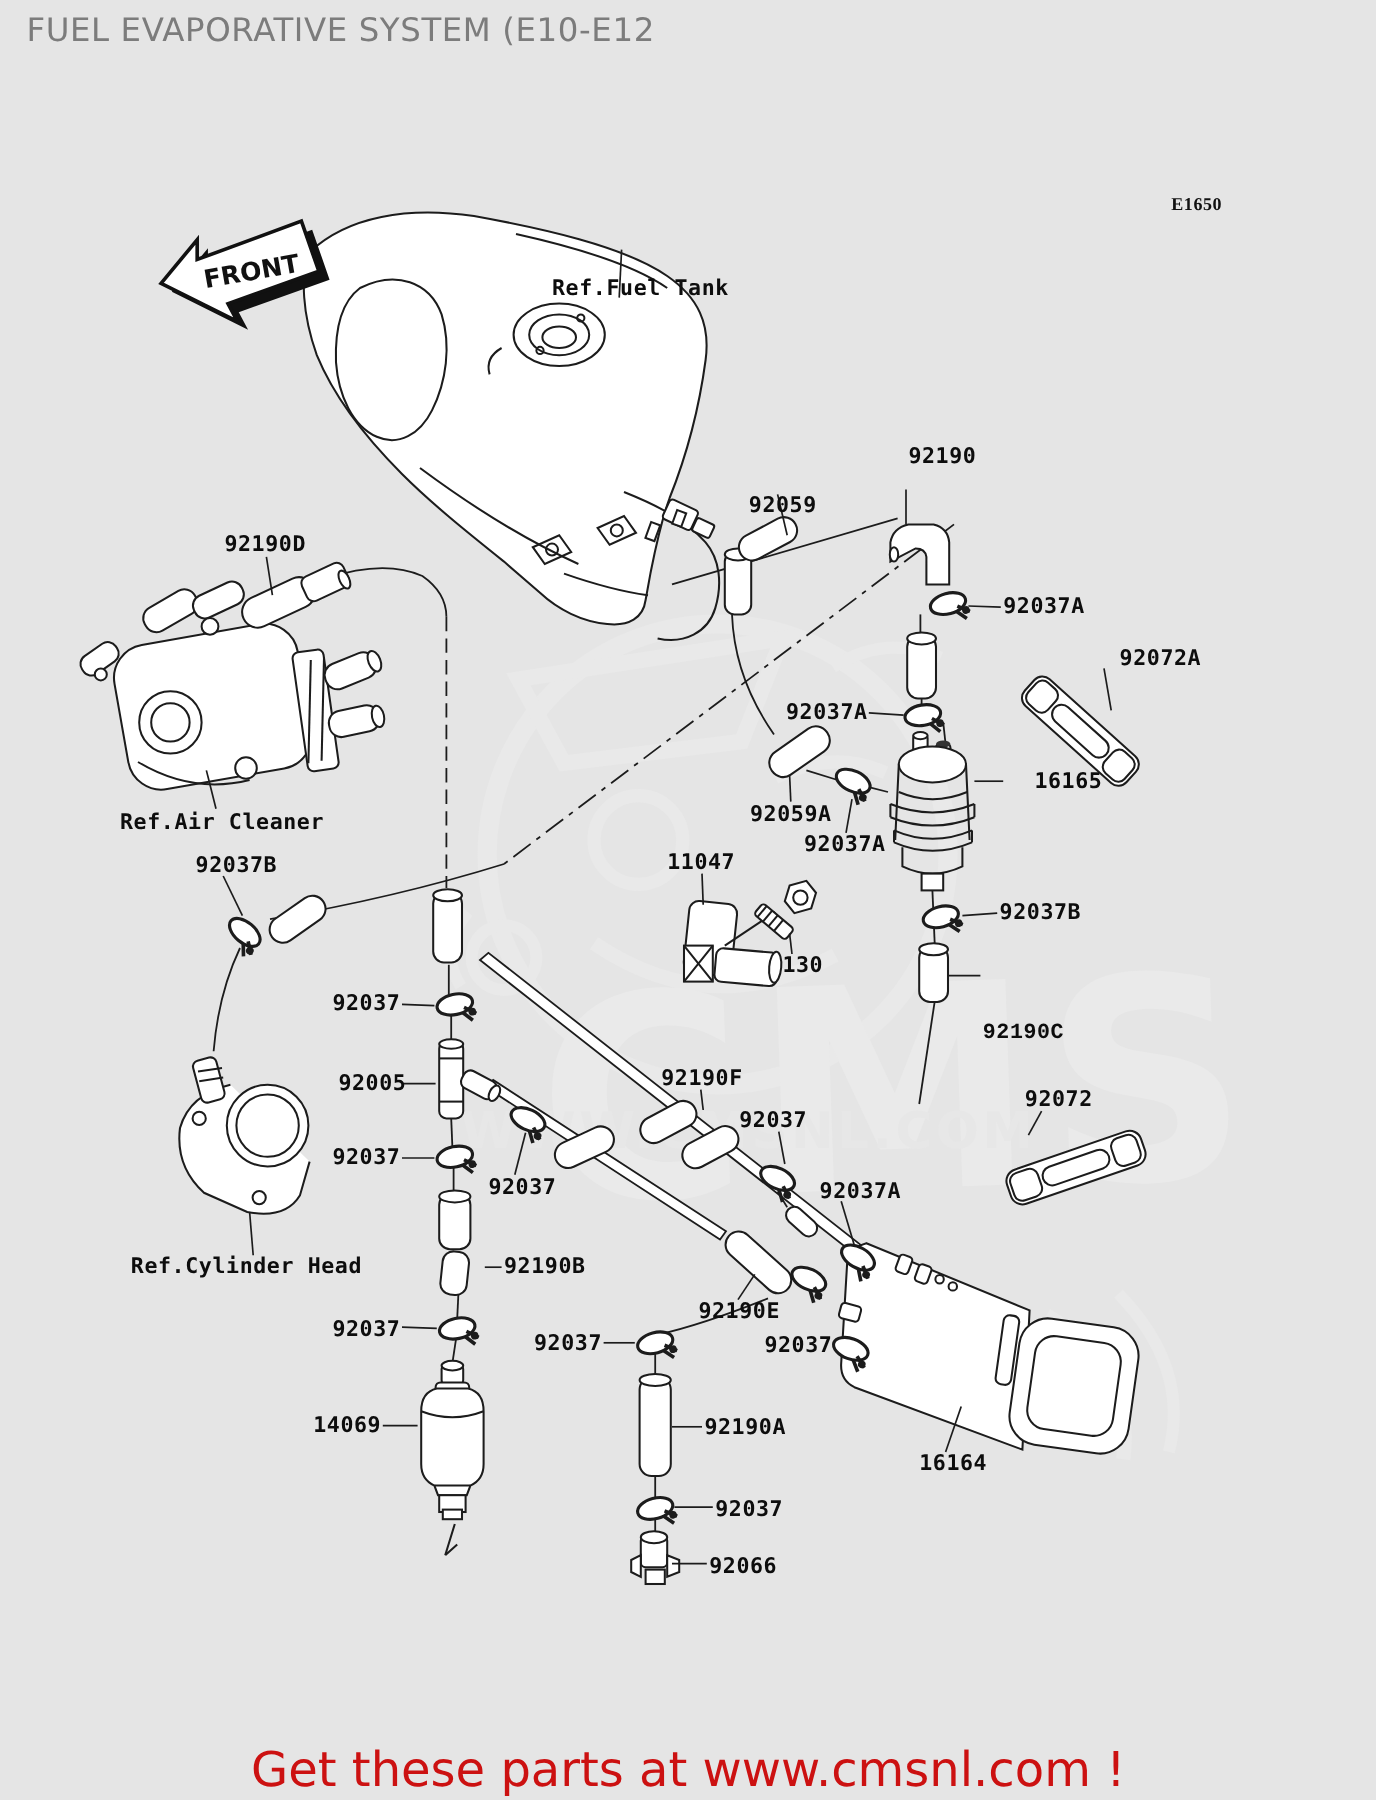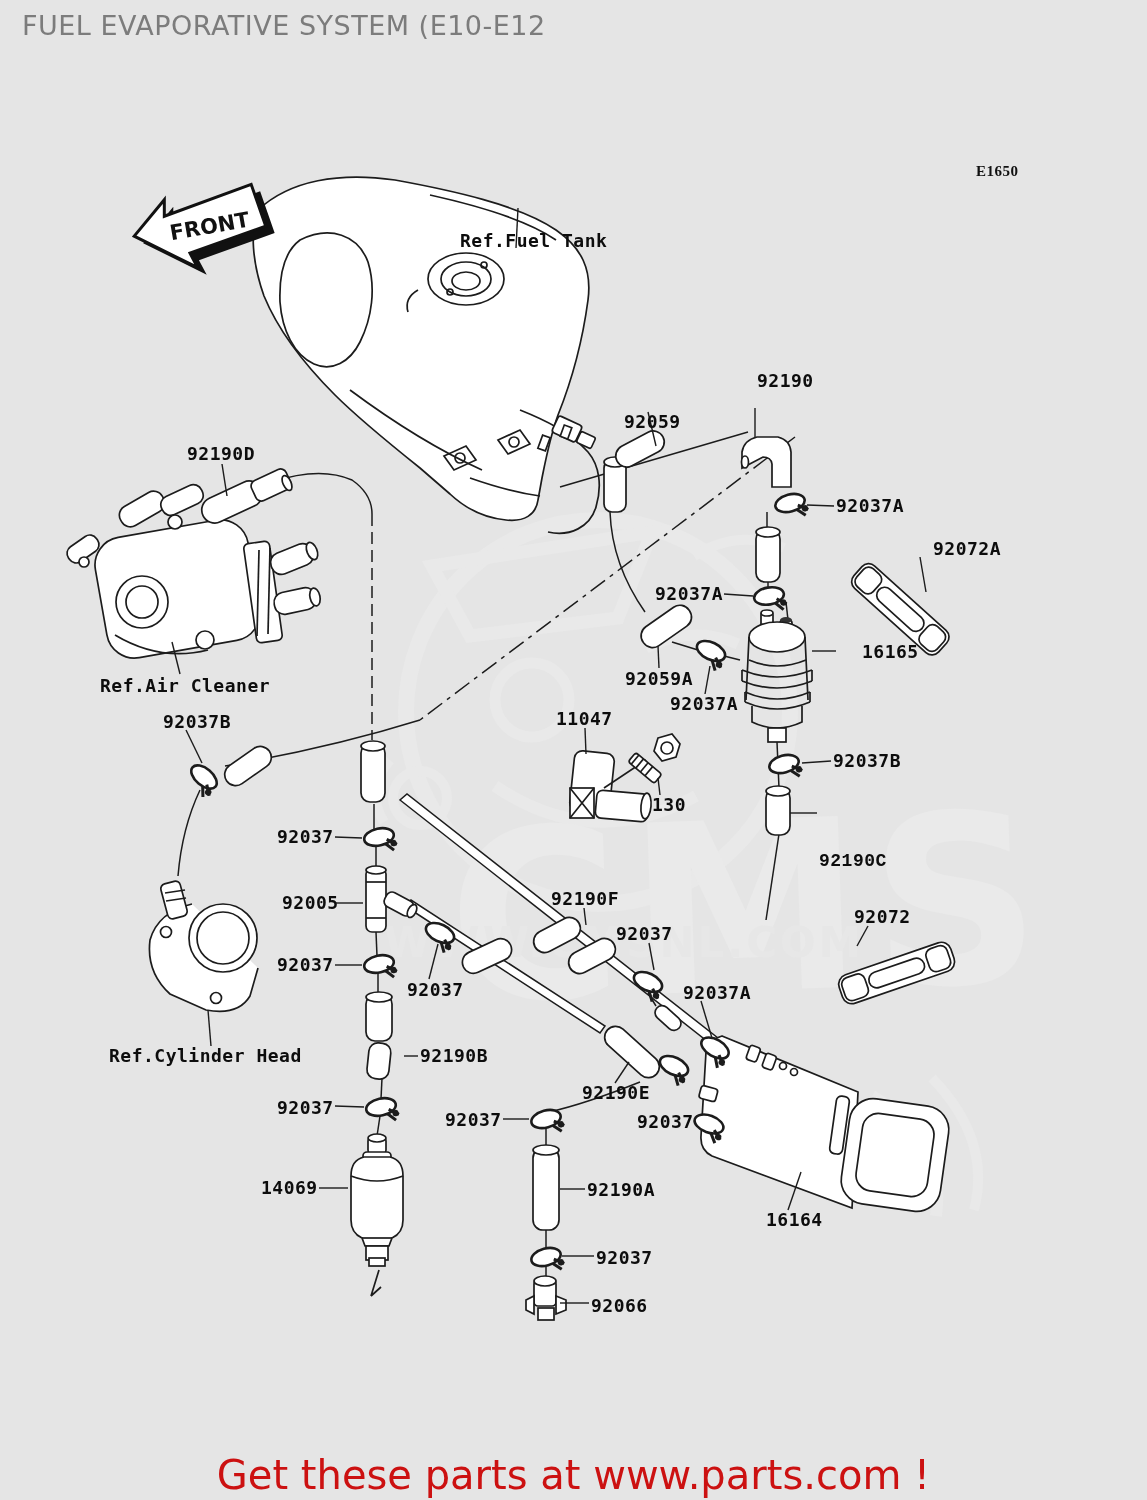--- a/index.html
+++ b/index.html
@@ -425,14 +425,14 @@
   <div class="plabel" style="left: 582px; top: 1084px;">92190E</div>
   <div class="plabel" style="left: 277px; top: 1099px;">92037</div>
   <div class="plabel" style="left: 445px; top: 1111px;">92037</div>
   <div class="plabel" style="left: 637px; top: 1113px;">92037</div>
   <div class="plabel" style="left: 261px; top: 1179px;">14069</div>
   <div class="plabel" style="left: 587px; top: 1181px;">92190A</div>
   <div class="plabel" style="left: 766px; top: 1211px;">16164</div>
   <div class="plabel" style="left: 596px; top: 1249px;">92037</div>
   <div class="plabel" style="left: 591px; top: 1297px;">92066</div>
 
-  <div class="footer">Get these parts at www.parts.com !</div>
+  <div class="footer">Get these parts at www.cmsnl.com !</div>
 </div>
 
 </body></html>

